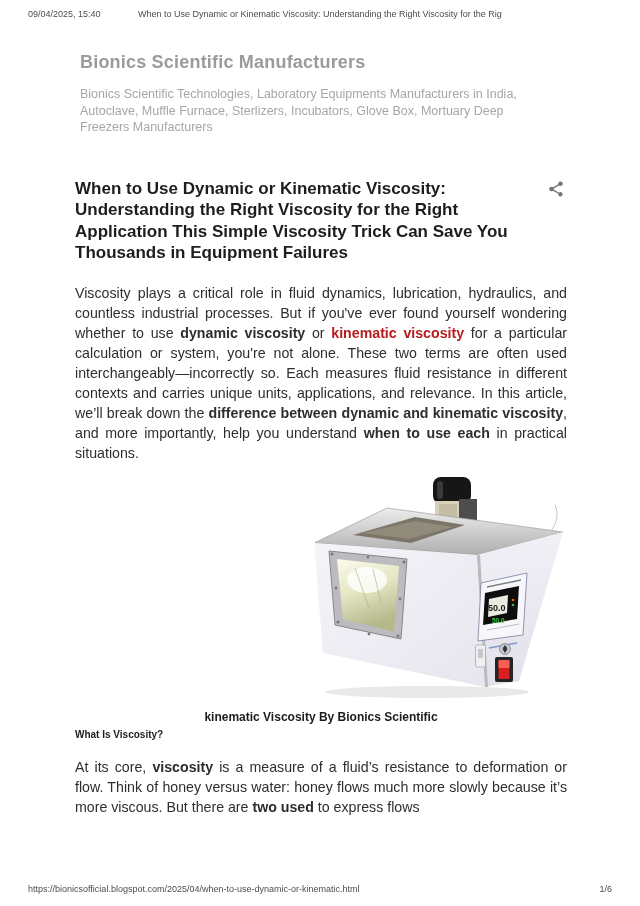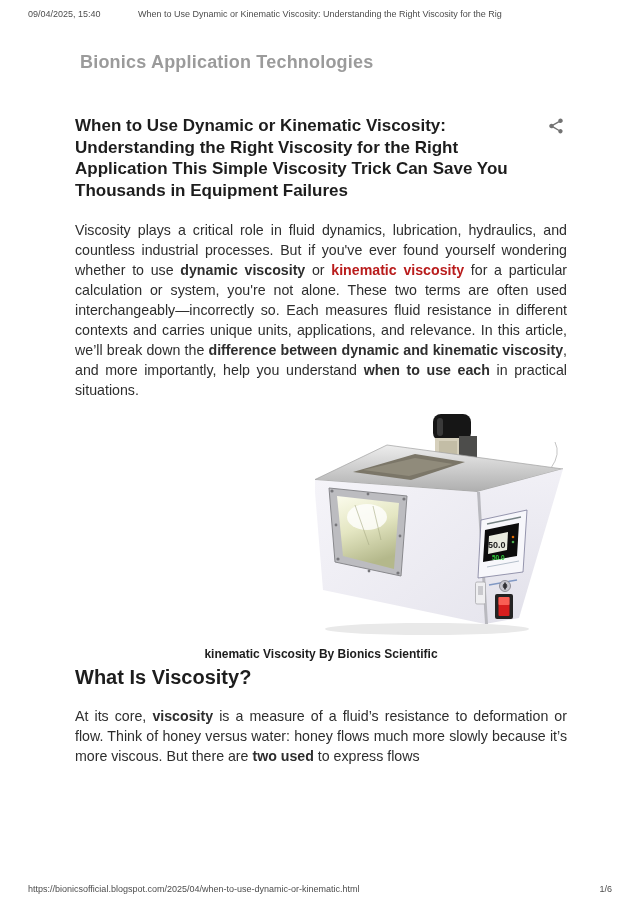--- a/index.html
+++ b/index.html
@@ -35,35 +35,36 @@
   .para { margin-top:19px; font-size:14.2px; line-height:20px; color:#2e2e2e;
           text-align:justify; }
   .para .b { font-weight:bold; }
   .para .link { font-weight:bold; color:#b91c1c; cursor:pointer; }
 
   .figure { margin-top:10px; text-align:right;text-decoration:underline; }
   .figure svg { display:inline-block; }
   .figure-caption { margin-top:5px; text-align:center; font-size:12px;
                     font-weight:bold; color:#1d1d1d; }
 
-  .section-heading { margin-top:5px; font-size:20px; font-weight:bold; color:#1d1d1d; }
+  .section-heading { margin-top:5px; font-size:10px; font-weight:bold; color:#1d1d1d; }
   .para.last { margin-top:17px; }
 </style>
 </head>
 <body>
 
 <div class="print-header">
   <span class="ph-date">09/04/2025, 15:40</span>
   <span class="ph-title">When to Use Dynamic or Kinematic Viscosity: Understanding the Right Viscosity for the Right Application This Simple Viscosit…</span>
 </div>
 
 <div class="content">
 
   <div class="blog-header">
-    <div class="blog-title">Bionics Application Technologies</div>
+    <div class="blog-title">Bionics Scientific Manufacturers</div>
+    <div class="blog-subtitle">Bionics Scientific Technologies, Laboratory Equipments Manufacturers in India, Autoclave, Muffle Furnace, Sterlizers, Incubators, Glove Box, Mortuary Deep Freezers Manufacturers</div>
   </div>
 
   <div class="title-row">
     <h1 class="article-title">When to Use Dynamic or Kinematic Viscosity: Understanding the Right Viscosity for the Right Application This Simple Viscosity Trick Can Save You Thousands in Equipment Failures</h1>
     <span class="share-icon">
       <svg width="18" height="18" viewBox="0 0 24 24" fill="#737373">
         <path d="M18 16.1c-.8 0-1.5.3-2 .8L8.9 12.7c.1-.2.1-.5.1-.7s0-.5-.1-.7L16 7.2c.5.5 1.2.8 2 .8 1.7 0 3-1.3 3-3s-1.3-3-3-3-3 1.3-3 3c0 .2 0 .5.1.7L8 9.8C7.5 9.3 6.8 9 6 9c-1.7 0-3 1.3-3 3s1.3 3 3 3c.8 0 1.5-.3 2-.8l7.1 4.2c-.1.2-.1.4-.1.6 0 1.6 1.3 2.9 2.9 2.9s2.9-1.3 2.9-2.9-1.2-2.9-2.8-2.9z"></path>
       </svg>
     </span>
   </div>

